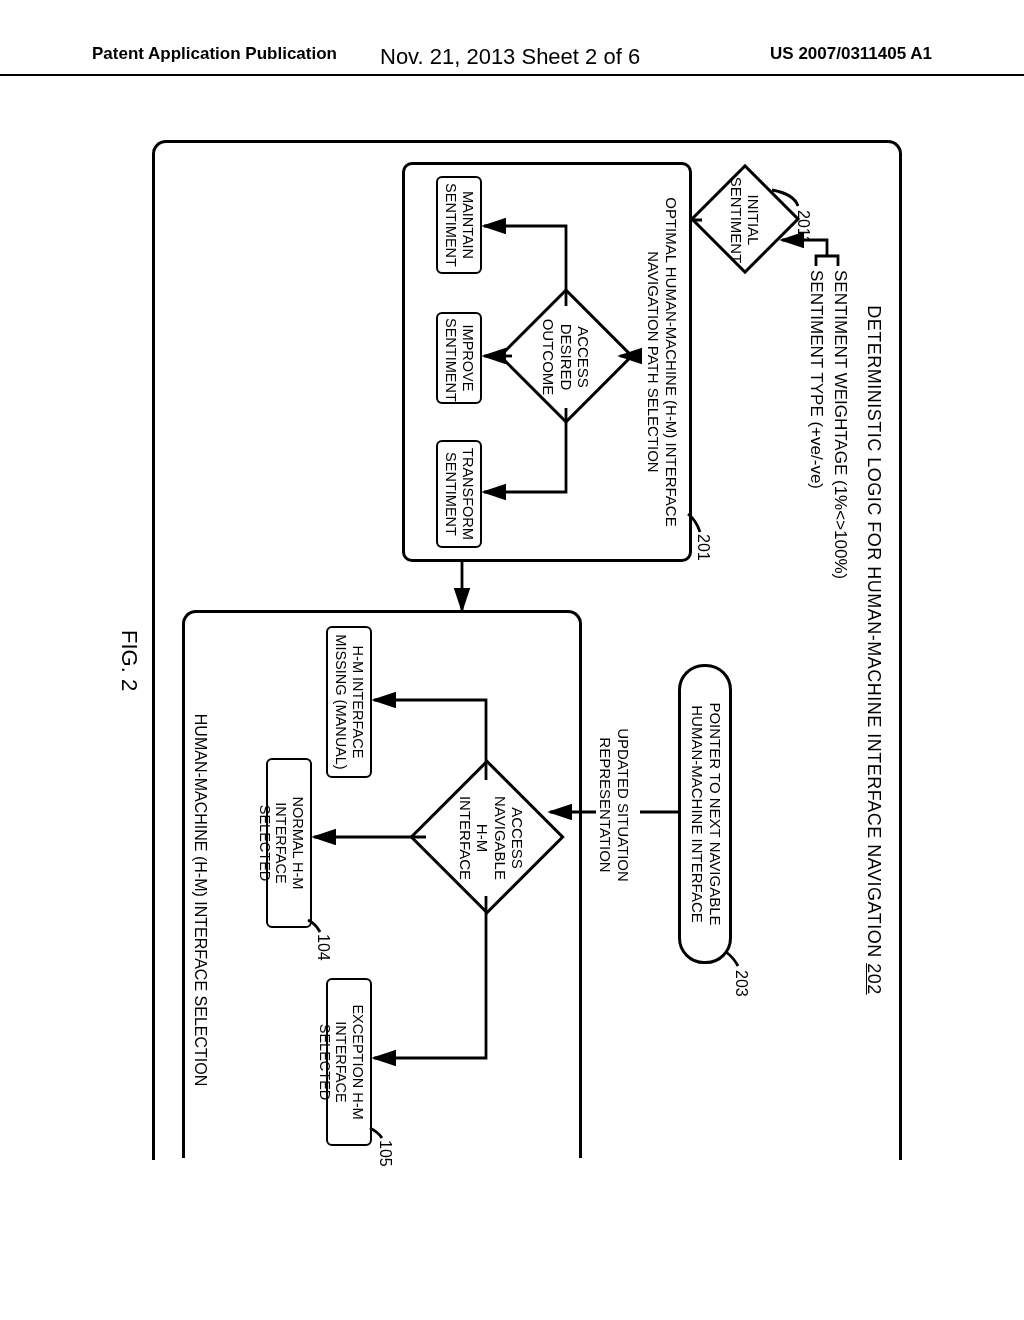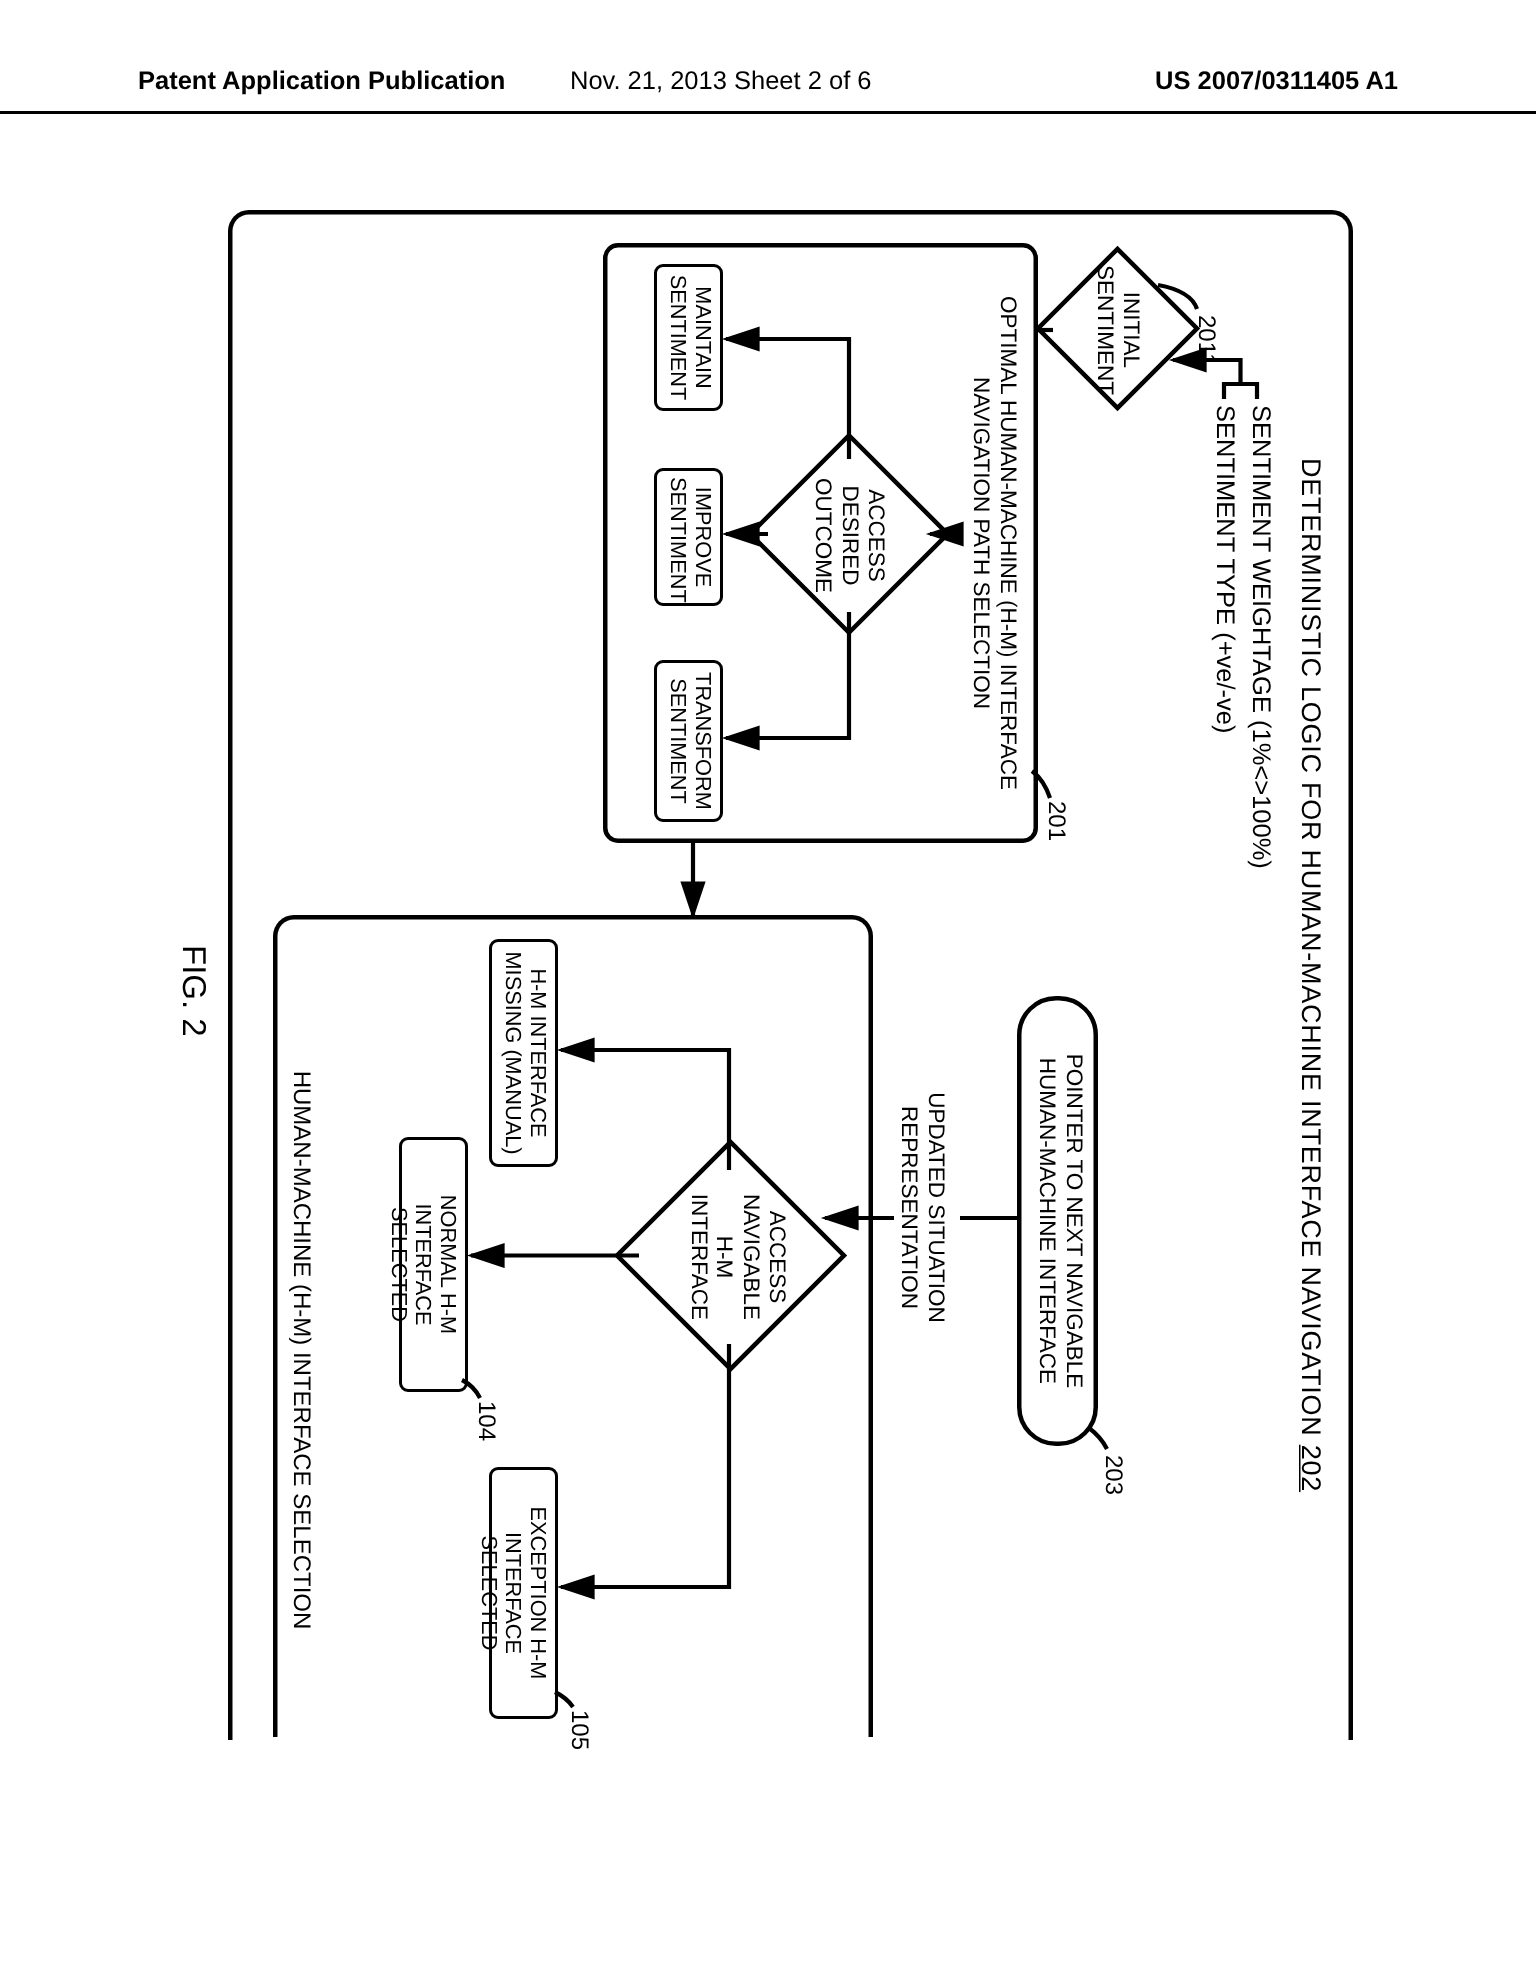--- a/index.html
+++ b/index.html
@@ -1,19 +1,19 @@
 <!DOCTYPE html>
 <html><head>
 <meta charset="utf-8">
 <style>
   html,body{margin:0;padding:0;background:#fff;font-family:Arial,Helvetica,sans-serif;color:#000}
   .page{width:1024px;height:1320px;position:relative;box-sizing:border-box}
   .header{position:absolute;top:44px;left:0;right:0;height:30px;border-bottom:2px solid #000}
   .hleft{position:absolute;left:92px;top:0;font-weight:bold;font-size:17px}
-  .hcenter{position:absolute;left:380px;top:0;font-size:17px}
+  .hcenter{position:absolute;left:380px;top:0;font-size:22px}
   .hright{position:absolute;right:92px;top:0;font-weight:bold;font-size:17px}
   
   .rot{position:absolute;top:140px;left:122px;width:780px;height:1020px}
   .rot-inner{position:absolute;top:0;left:0;width:1020px;height:780px;transform:rotate(90deg) translate(0,-780px);transform-origin:top left}
   .outer-box{position:absolute;top:0;left:0;width:1020px;height:750px;border:3px solid #000;border-right:none;border-radius:14px 0 0 14px;box-sizing:border-box}
   .title202{position:absolute;top:18px;left:0;width:1020px;text-align:center;font-size:18px;letter-spacing:0.5px}
   .title202 .num{text-decoration:underline}
   .sw{position:absolute;top:52px;left:130px;font-size:17px}
   .st{position:absolute;top:76px;left:130px;font-size:17px}
   

